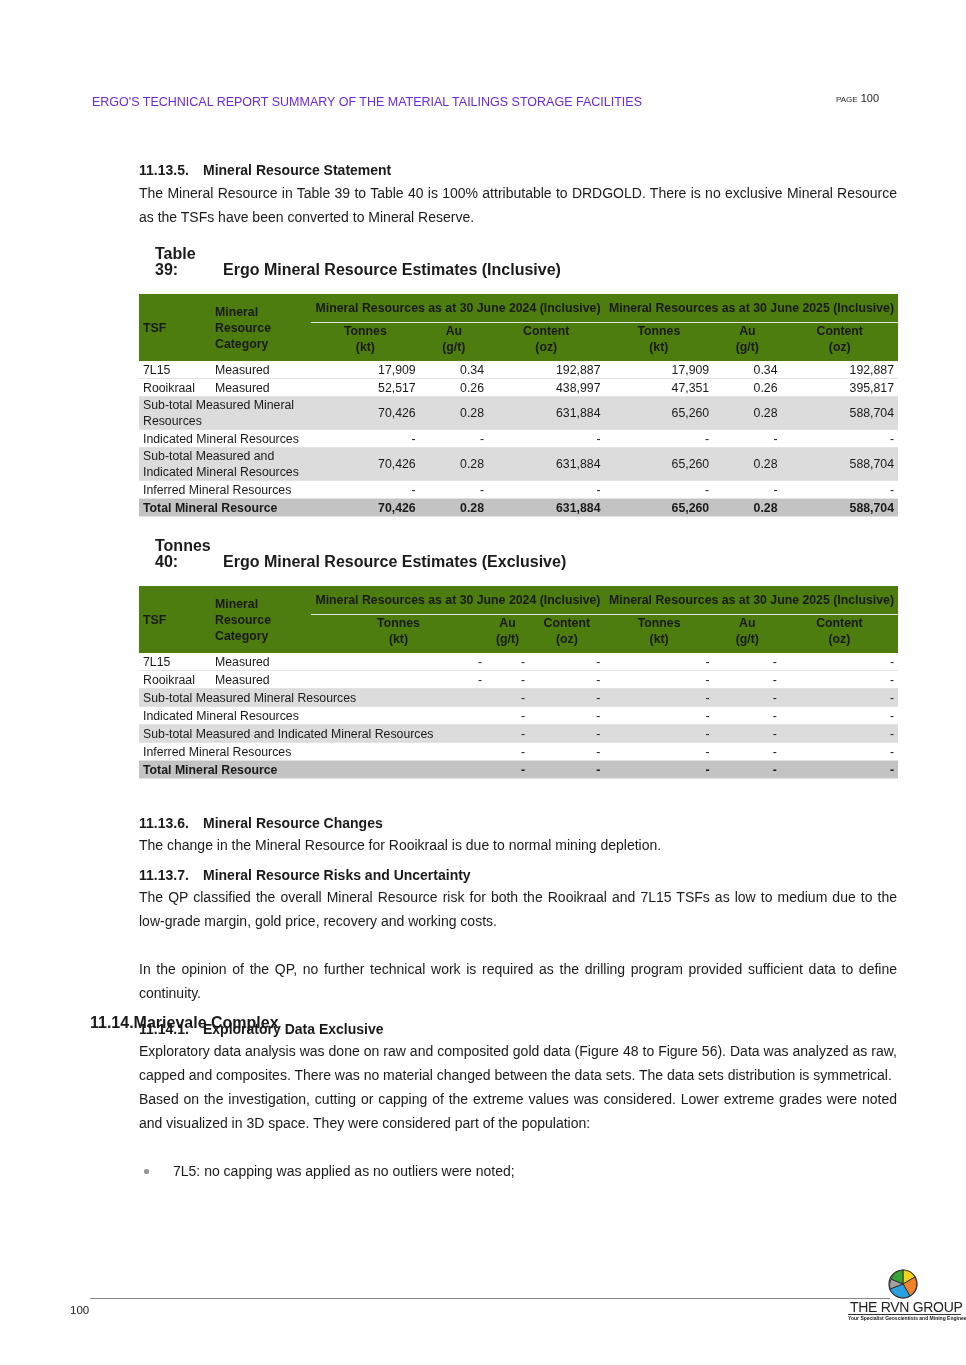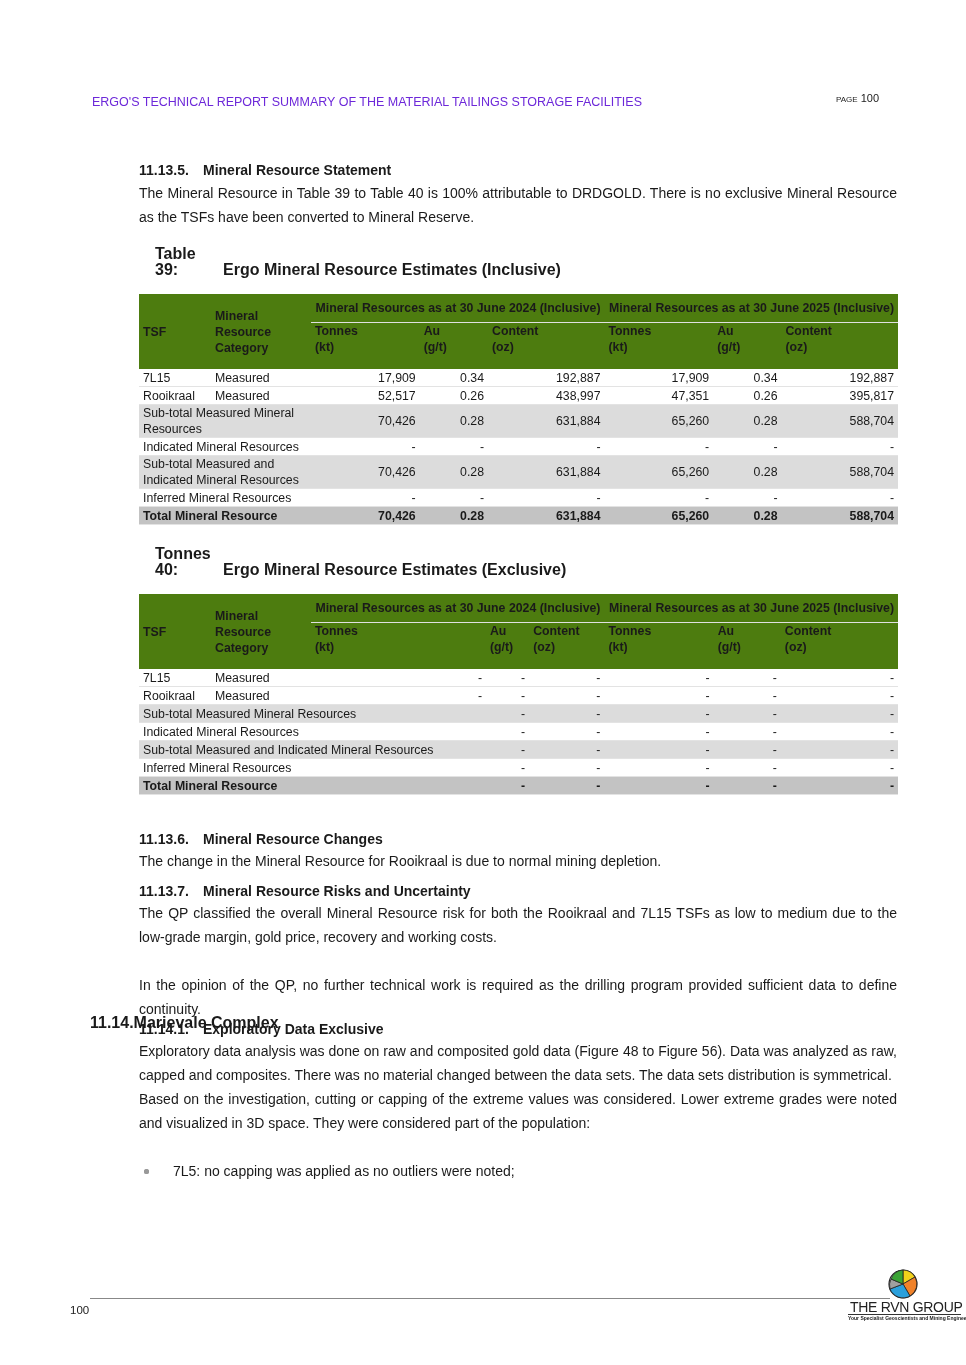--- a/index.html
+++ b/index.html
@@ -10,21 +10,21 @@
   .content { position: absolute; left: 139px; top: 160px; width: 758px; }
   .h3 { font-weight: bold; font-size: 14px; margin: 0; line-height: 20px; }
   .h3 .num { display: inline-block; width: 64px; }
   .p { font-size: 14px; line-height: 24px; margin: 0; text-align: justify; }
   .caption { font-weight: bold; font-size: 16px; margin: 16px; line-height: 16px; }
   .caption .num { display: inline-block; width: 68px; }
   table.res { width: 759px; border-collapse: collapse; font-size: 12.3px; margin-top: 2px; }
   table.res th { background: #4d7c0f; font-weight: bold; padding: 0 4px; line-height: 16px; vertical-align: middle; }
   table.res th.left { text-align: left; }
   table.res th.group { text-align: right; height: 28px; border-bottom: 1px solid #e0e0e0; }
-  table.res th.sub { text-align: left; vertical-align: bottom; padding-bottom: 14px; }
+  table.res th.sub { text-align: center; vertical-align: bottom; padding-bottom: 6px; }
   table.res td { padding: 0 4px; line-height: 16px; height: 17px; border-bottom: 1px solid #e3e3e3; }
   table.res td.num { text-align: right; }
   tr.subtotal td { background: #dcdcdc; }
   tr.total td { background: #c3c3c3; font-weight: bold; }
   .h2 { position: absolute; left: 90px; top: 1014px; font-weight: bold; font-size: 16px; }
   .bullets { list-style: none; margin: 0; padding: 0; }
   .bullets li { font-size: 14px; line-height: 24px; position: relative; padding-left: 34px; }
   .bullets li .dot { position: absolute; left: 5px; top: 10px; width: 5px; height: 5px; border-radius: 50%; background: #999; }
   .footer-line { position: absolute; left: 90px; top: 1298px; width: 800px; height: 1px; background: #888; }
   .footer-num { position: absolute; left: 70px; top: 1304px; font-size: 11.5px; color: #222; }

